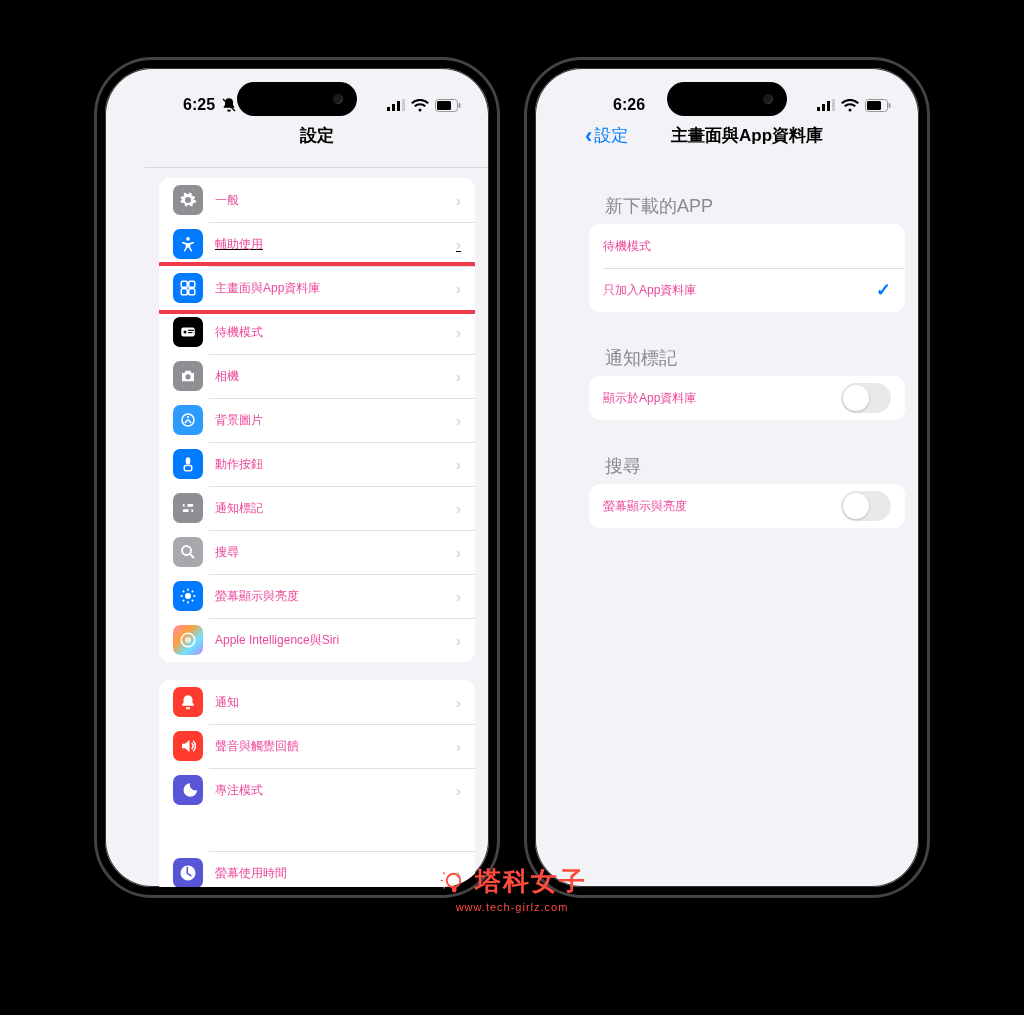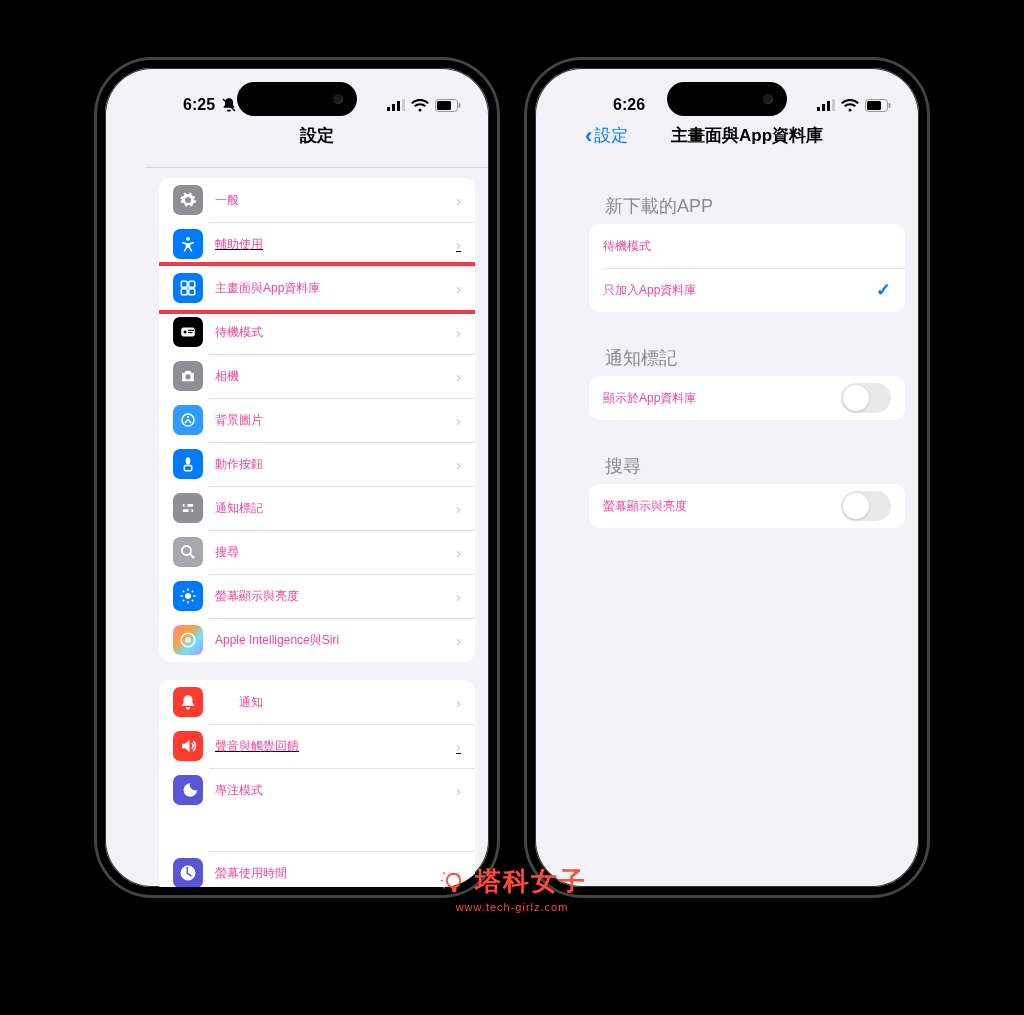--- a/index.html
+++ b/index.html
@@ -388,30 +388,30 @@
             <svg viewBox="0 0 24 24" width="18" height="18">
               <circle cx="12" cy="12" r="9" fill="none" stroke="#fff" stroke-width="2"></circle>
               <circle cx="12" cy="12" r="4" fill="rgba(255,255,255,0.7)"></circle>
             </svg>
           </div>
           <div class="label">Apple Intelligence與Siri</div>
           <div class="chevron">›</div>
         </div>
       </div>
       <div class="list">
-        <div class="row" style="position: relative; gap: 24px;">
+        <div class="row" style="position: relative;">
           <div class="icon bg-red">
             <svg viewBox="0 0 24 24" width="18" height="18" fill="#fff">
               <path d="M12 3a6 6 0 00-6 6v4l-2 3v1h16v-1l-2-3V9a6 6 0 00-6-6zm0 19a3 3 0 003-3H9a3 3 0 003 3z"></path>
             </svg>
           </div>
           <div class="label">通知</div>
           <div class="chevron">›</div>
         </div>
-        <div class="row" style="position: relative; text-decoration: underline;">
+        <div class="row" style="position: relative;">
           <div class="icon bg-red">
             <svg viewBox="0 0 24 24" width="18" height="18" fill="#fff">
               <path d="M4 9v6h4l6 5V4L8 9H4z"></path>
               <path d="M17 8a6 6 0 010 8M19 5a10 10 0 010 14" stroke="#fff" stroke-width="2" fill="none"></path>
             </svg>
           </div>
           <div class="label">聲音與觸覺回饋</div>
           <div class="chevron">›</div>
         </div>
         <div class="row" style="position: relative;">

